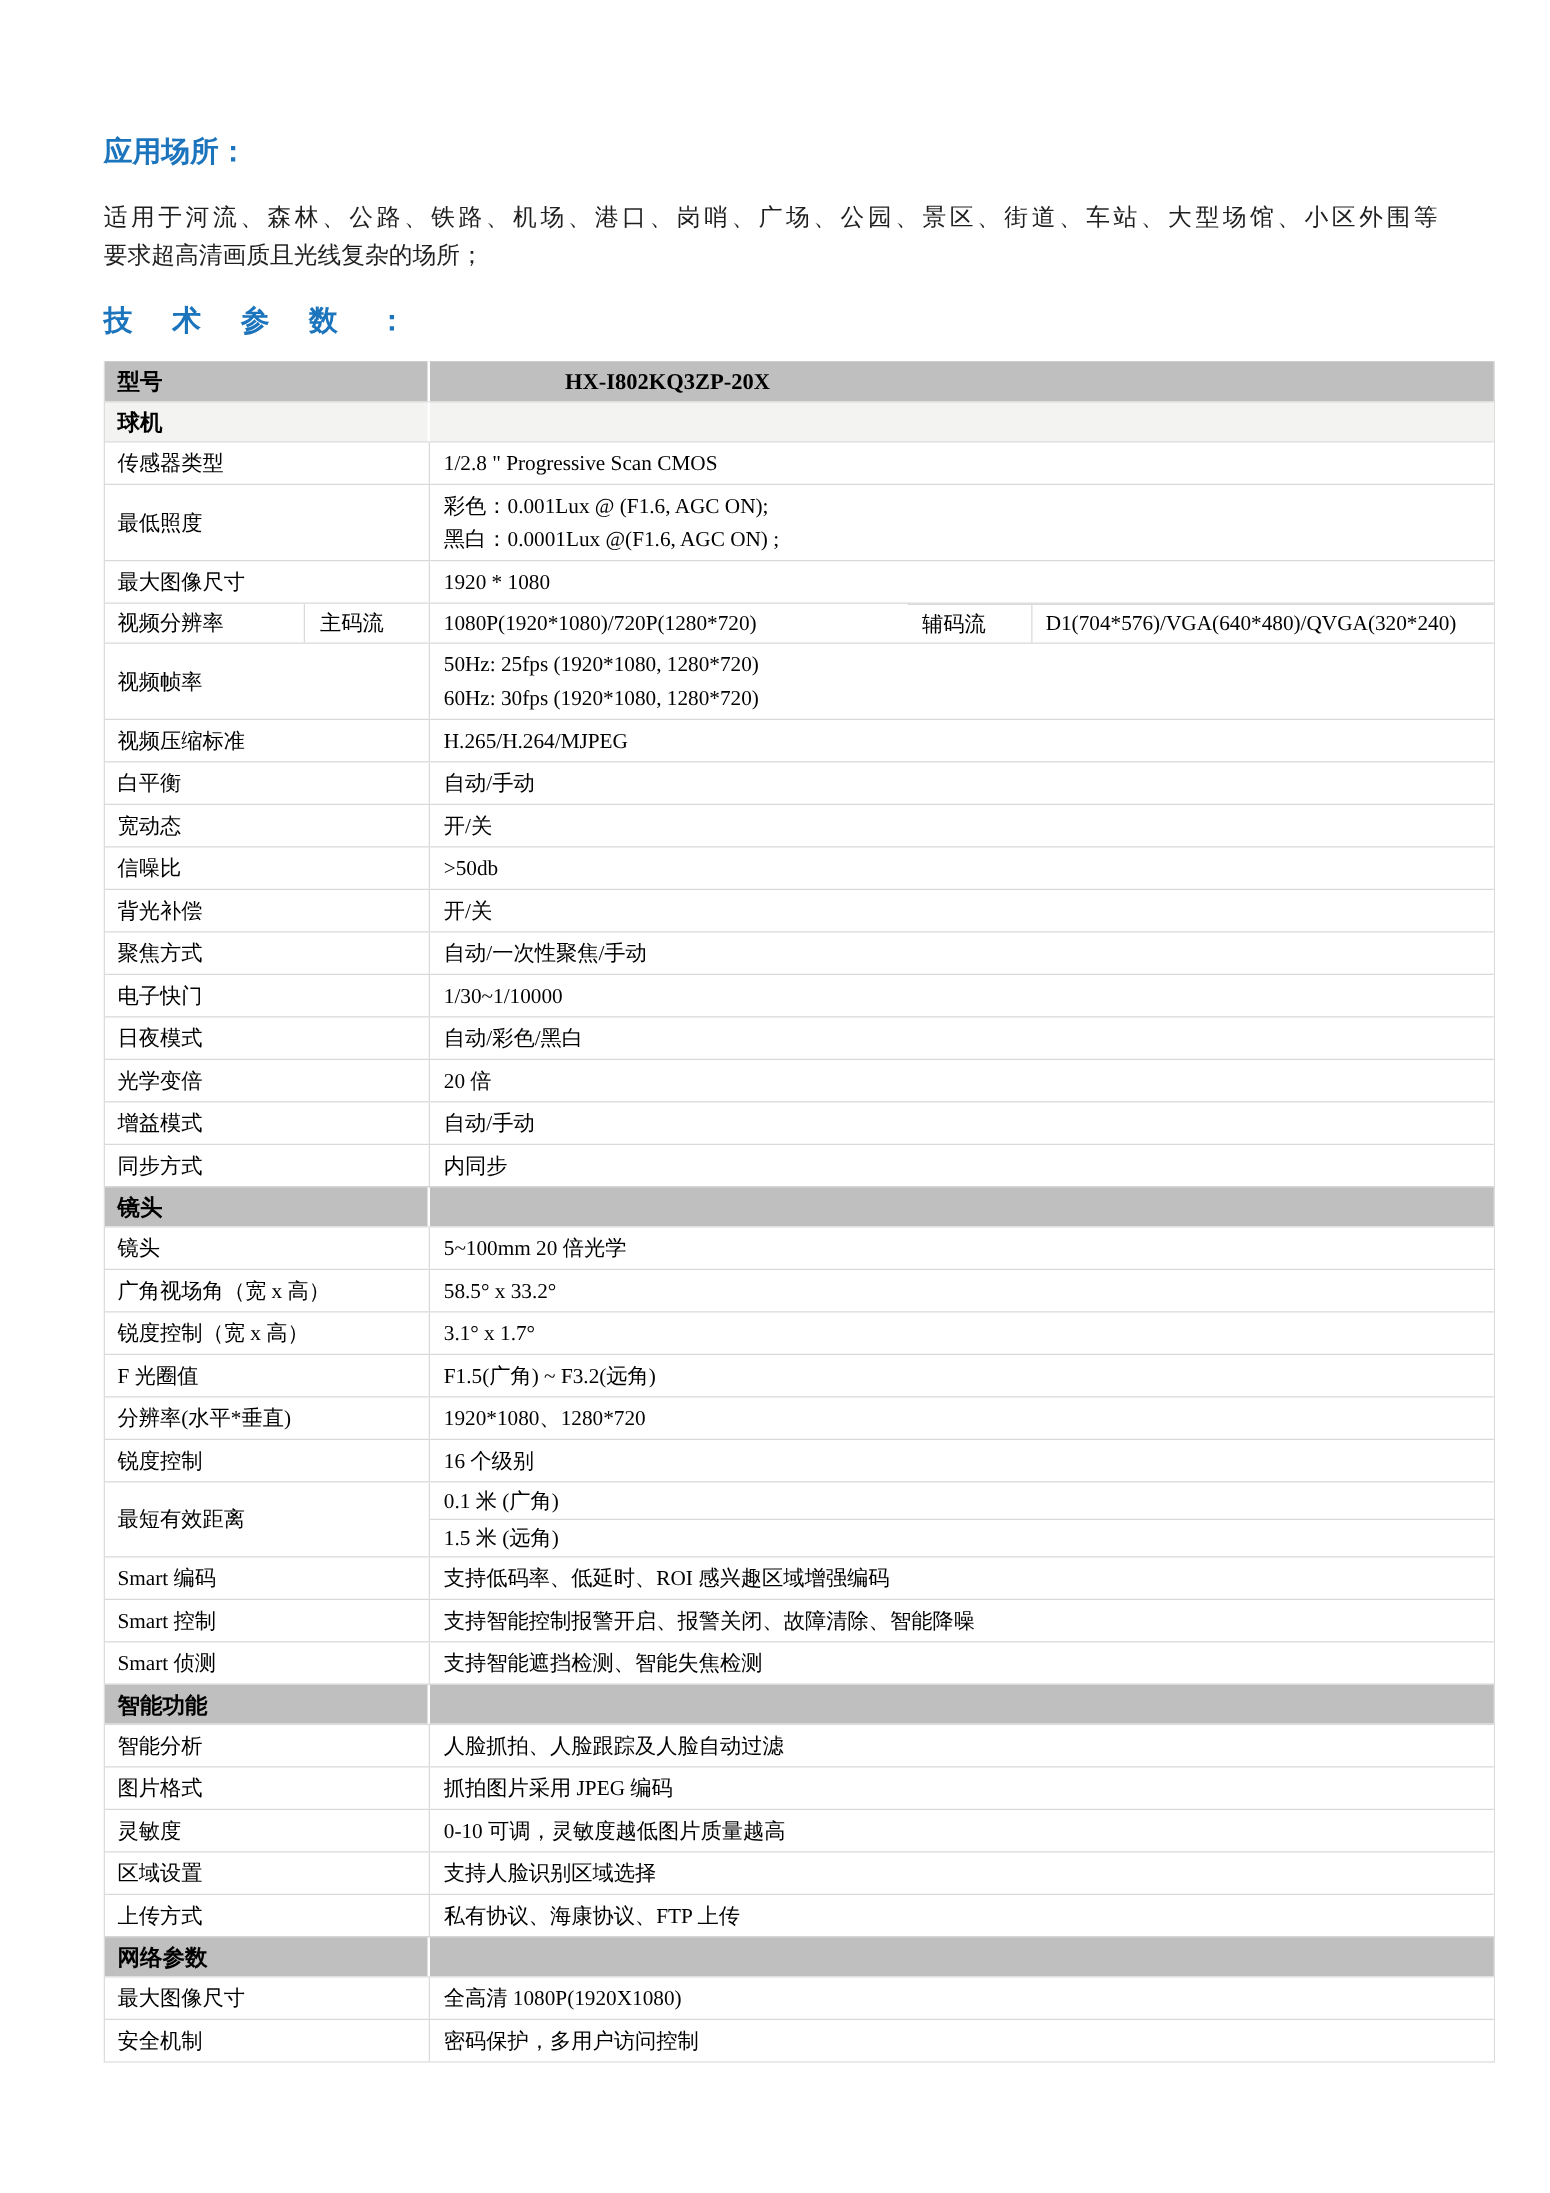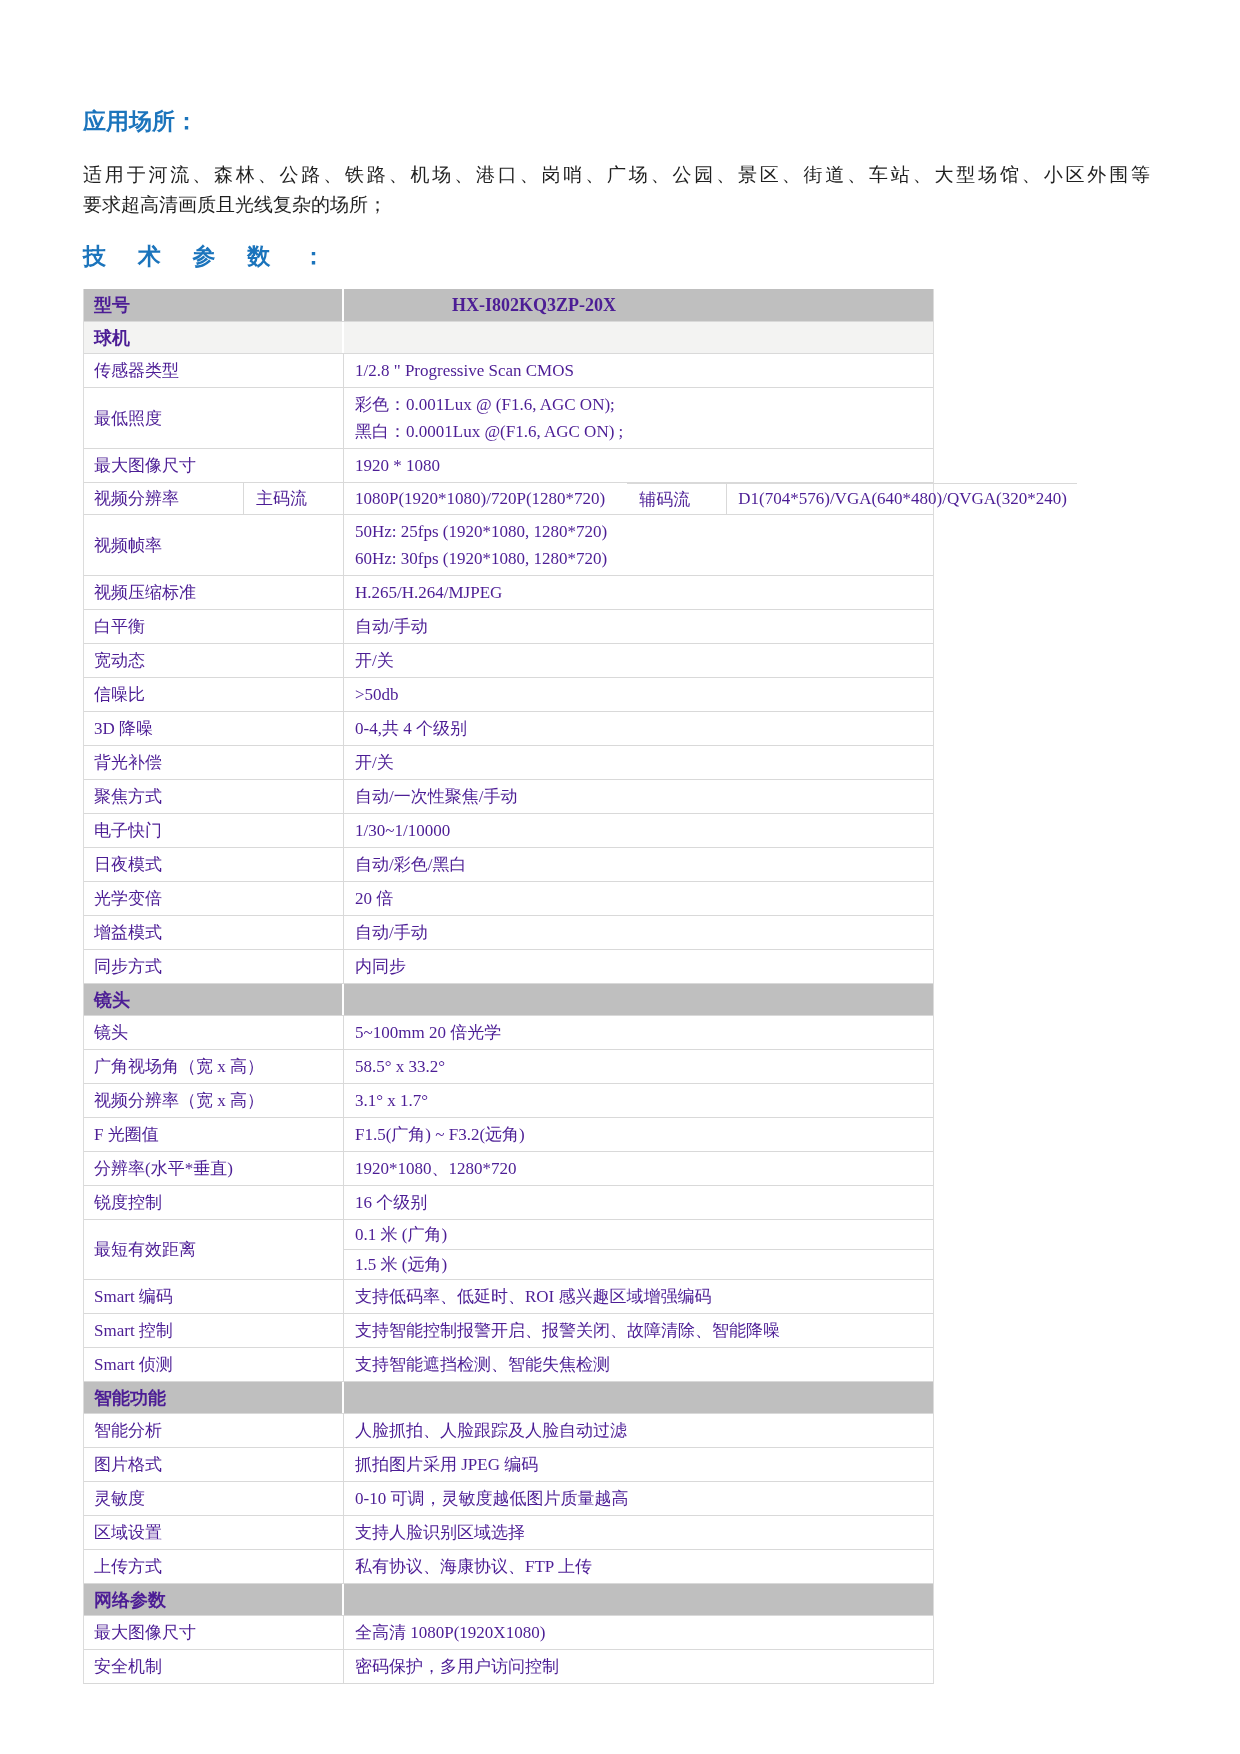--- a/index.html
+++ b/index.html
@@ -16,24 +16,24 @@
     margin:0 0 24px 0; line-height:28px;
   }
   .h-blue.spaced { letter-spacing:13px; margin-bottom:18px; }
 
   .para { font-size:19px; line-height:30px; margin:0 0 23px 0; color:#1f1f1f; }
   .para .line-justify { text-align:justify; text-align-last:justify; }
   .para .line-normal { text-align:left; }
 
   
   .spec-table {
-    width:851px; box-sizing:border-box;
+    width:1113px; box-sizing:border-box;
     border-left:1px solid #dcdcdc; border-right:1px solid #dcdcdc;
     border-bottom:1px solid #d8d8d8;
-    font-size:17px; color:#4c1d95;
+    font-size:17px; color:#000000;
   }
   .trow { display:flex; min-height:30px; border-top:1px solid #d9d9d9; background:#fff; }
   .trow:first-child { border-top:none; }
 
   .lcell {
     flex:0 0 260px; width:260px; box-sizing:border-box;
     display:flex; align-items:center;
     padding:3px 8px 3px 10px;
     border-right:1px solid #d9d9d9;
   }
@@ -152,26 +152,20 @@
           <div class="vline">开/关</div>
         </div>
       </div>
       <div class="trow">
         <div class="lcell">信噪比</div>
         <div class="vcell">
           <div class="vline">&gt;50db</div>
         </div>
       </div>
       <div class="trow">
-        <div class="lcell">3D 降噪</div>
-        <div class="vcell">
-          <div class="vline">0-4,共 4 个级别</div>
-        </div>
-      </div>
-      <div class="trow">
         <div class="lcell">背光补偿</div>
         <div class="vcell">
           <div class="vline">开/关</div>
         </div>
       </div>
       <div class="trow">
         <div class="lcell">聚焦方式</div>
         <div class="vcell">
           <div class="vline">自动/一次性聚焦/手动</div>
         </div>
@@ -216,21 +210,21 @@
           <div class="vline">5~100mm 20 倍光学</div>
         </div>
       </div>
       <div class="trow">
         <div class="lcell">广角视场角（宽 x 高）</div>
         <div class="vcell">
           <div class="vline">58.5° x 33.2°</div>
         </div>
       </div>
       <div class="trow">
-        <div class="lcell">视频分辨率（宽 x 高）</div>
+        <div class="lcell">锐度控制（宽 x 高）</div>
         <div class="vcell">
           <div class="vline">3.1° x 1.7°</div>
         </div>
       </div>
       <div class="trow">
         <div class="lcell">F 光圈值</div>
         <div class="vcell">
           <div class="vline">F1.5(广角) ~ F3.2(远角)</div>
         </div>
       </div>

